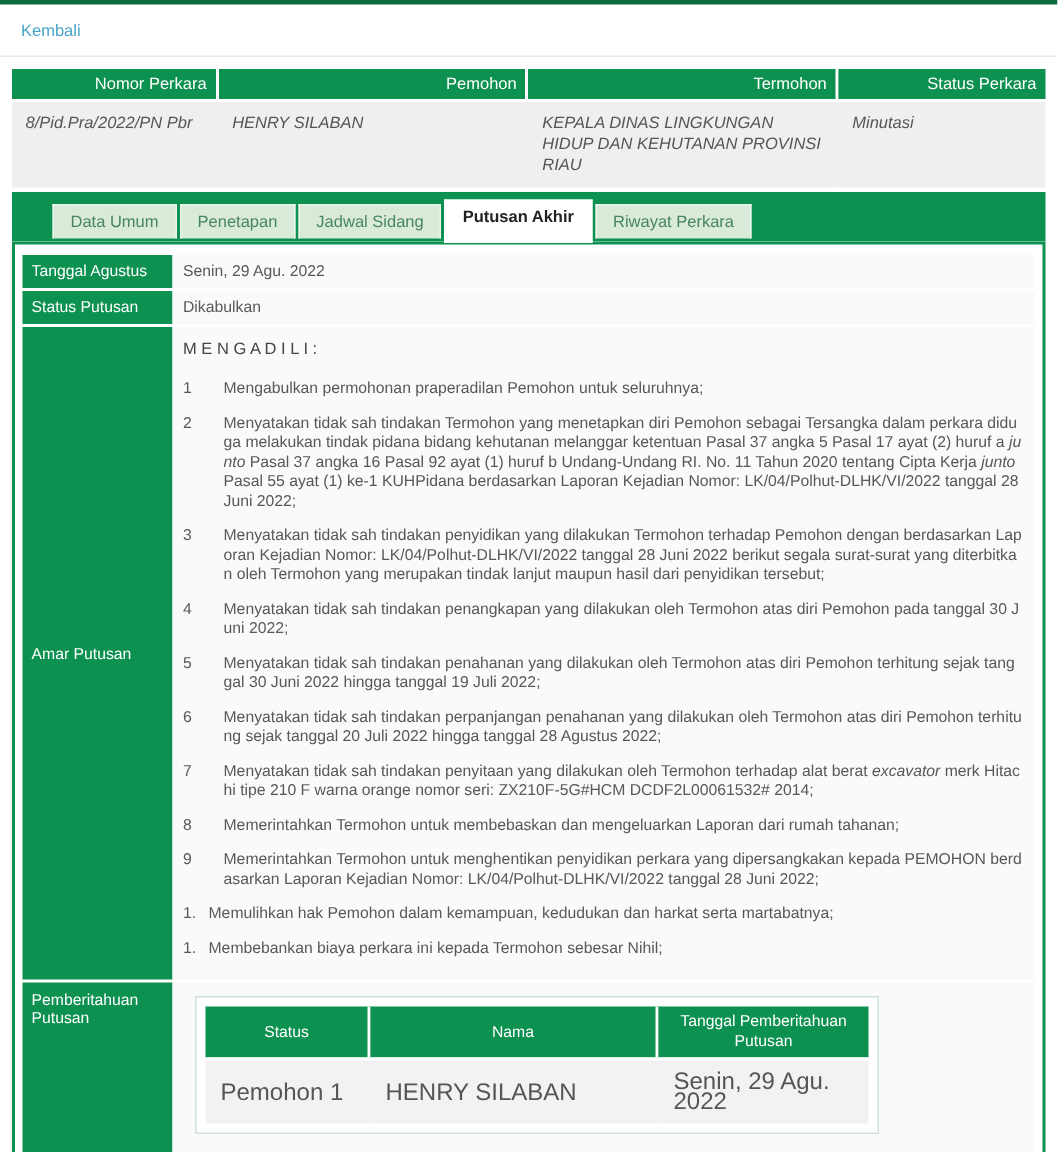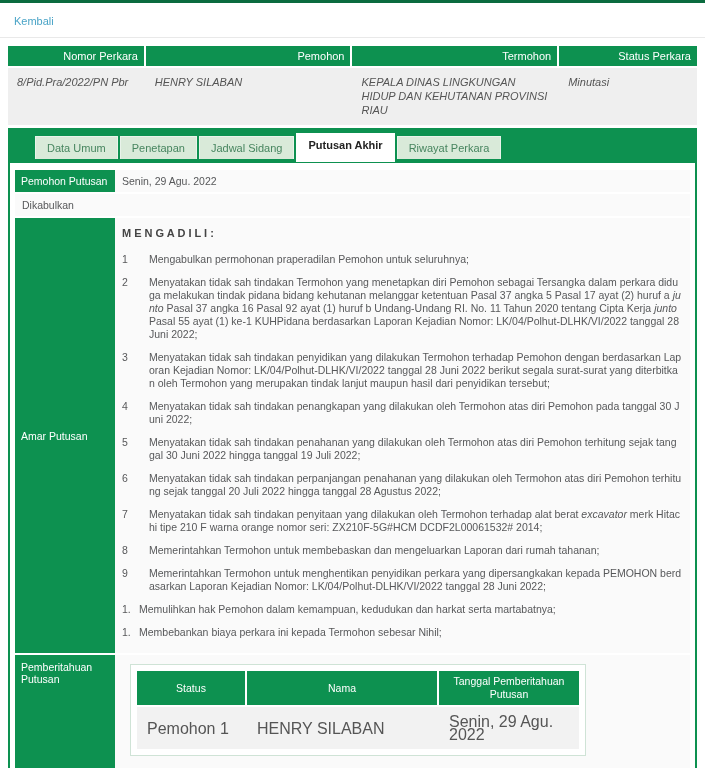--- a/index.html
+++ b/index.html
@@ -31,21 +31,21 @@
   .content-box { margin:0 8px; border:2px solid #0d9150; background:#fff;
     padding:7px 5px 0; height:637px; overflow:hidden; position:relative; z-index:1; }
 
   .drow { display:flex; margin-bottom:2px; }
   .dlabel { width:100px; flex:none; background:#0d9150; color:#fff; font-size:10.5px;
     padding:4px 6px; display:flex; align-items:center; line-height:12px; }
   .drow.label-top .dlabel { align-items:flex-start; padding-top:6px; }
   .dvalue { flex:1; background:#fafafa; color:#57585a; font-size:10.5px;
     padding:5px 8px 4px 7px; line-height:13px; }
   .dvalue.amar { padding-top:7px; padding-bottom:4px; }
-  .amar-heading { font-weight:bold; color:#444; font-size:11px; margin:2px 0 13px; }
+  .amar-heading { font-weight:normal; color:#444; font-size:11px; margin:2px 0 13px; }
   .amar-item { display:flex; margin-bottom:10px; }
   .amar-num { flex:none; width:27px; }
   .amar-num.dotted { width:17px; }
   .amar-text { flex:1; word-break:break-all; }
   .amar-text i { font-style:italic; }
 
   
   .dvalue.pemb { padding-bottom:20px; }
   .subtable-box { border:1px solid #cfe3d6; background:#fff; padding:6px; width:456px;
     margin:4px 0 0 8px; }
@@ -92,25 +92,26 @@
     <div class="tab">Data Umum</div>
     <div class="tab">Penetapan</div>
     <div class="tab">Jadwal Sidang</div>
     <div class="tab active">Putusan Akhir</div>
     <div class="tab">Riwayat Perkara</div>
   </div>
 
 <div class="content-box">
 
   <div class="drow">
-    <div class="dlabel">Pemohon Putusan</div>
+    <div class="dlabel">Tanggal Agustus</div>
     <div class="dvalue">Senin, 29 Agu. 2022</div>
   </div>
 
   <div class="drow">
+    <div class="dlabel">Status Putusan</div>
     <div class="dvalue">Dikabulkan</div>
   </div>
 
   <div class="drow">
     <div class="dlabel">Amar Putusan</div>
     <div class="dvalue amar">
       <div class="amar-heading">M E N G A D I L I :</div>
       <div>
           <div class="amar-item">
             <span class="amar-num">1</span>

